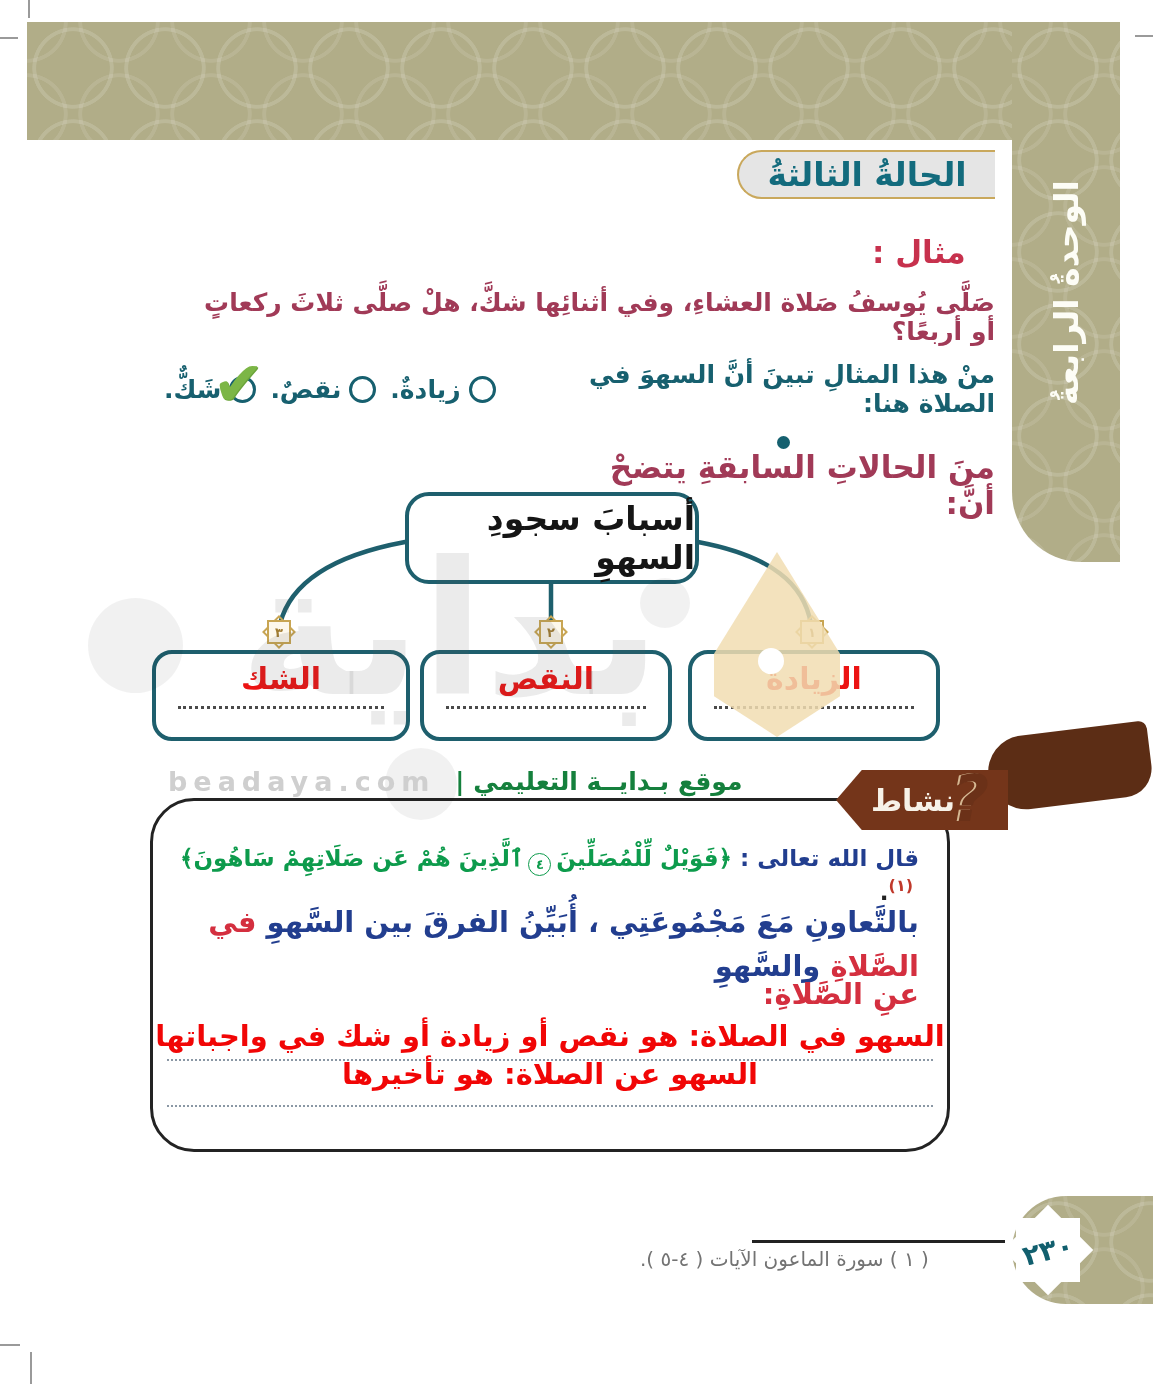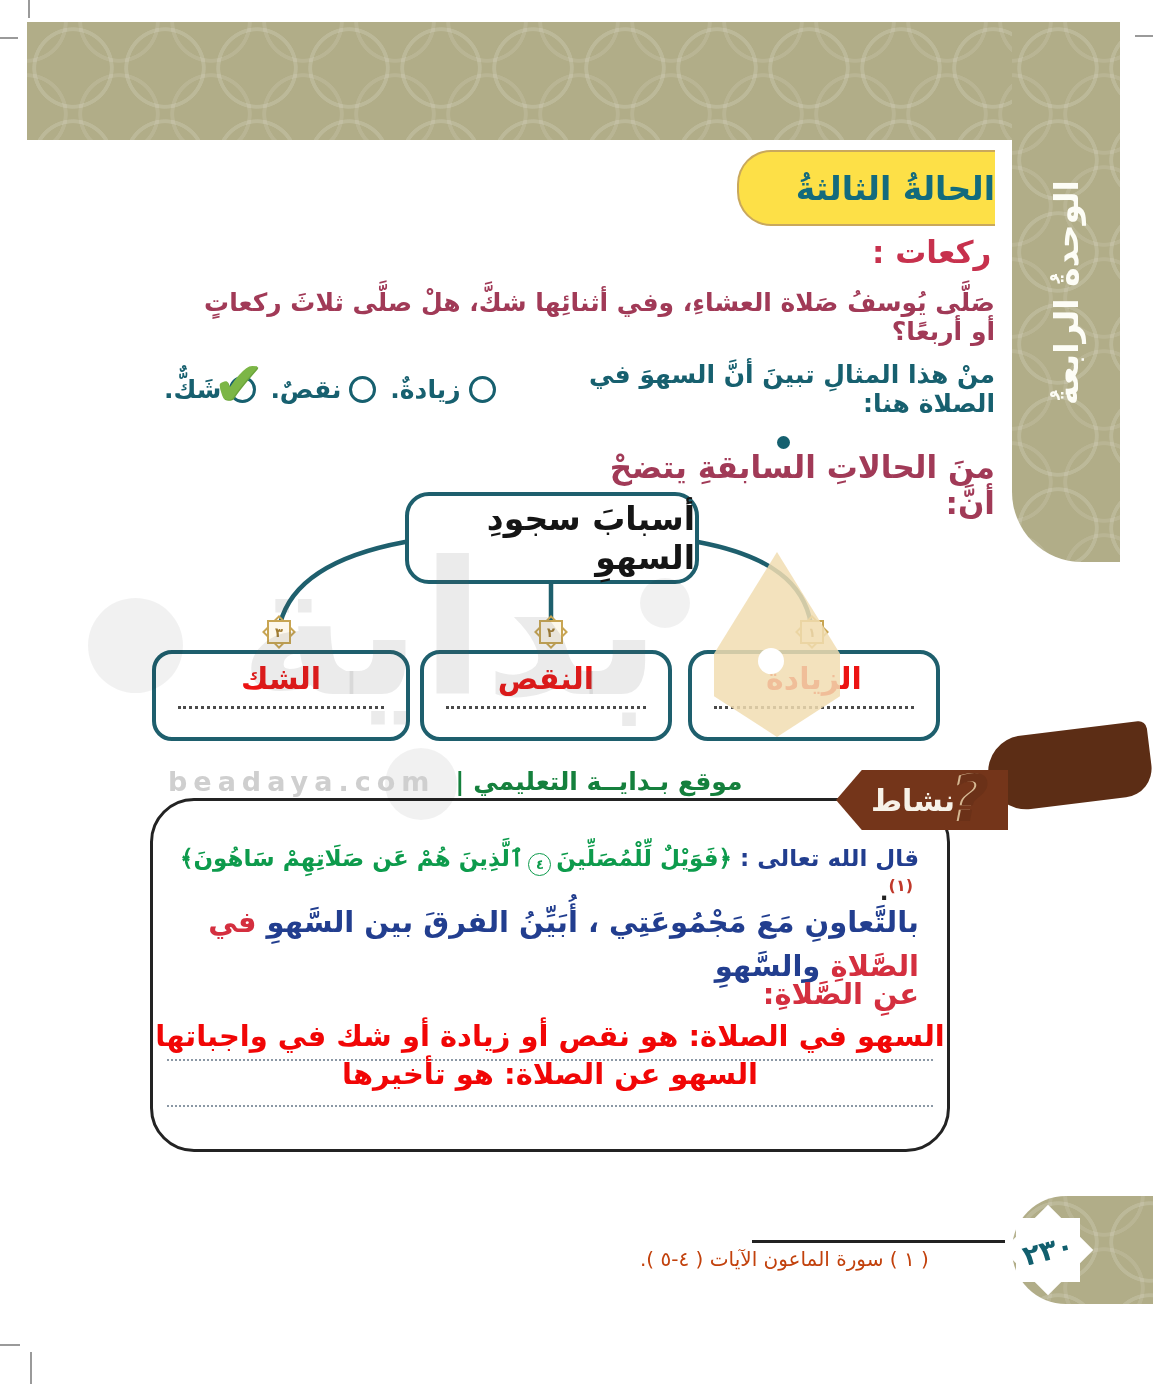--- a/index.html
+++ b/index.html
@@ -17,23 +17,23 @@
       radial-gradient(circle, rgba(255,255,255,0) 56%, rgba(255,255,255,.14) 57%, rgba(255,255,255,.14) 62%, rgba(255,255,255,0) 63%),
       radial-gradient(circle, rgba(255,255,255,0) 56%, rgba(255,255,255,.10) 57%, rgba(255,255,255,.10) 62%, rgba(255,255,255,0) 63%);
     background-size:92px 92px, 92px 92px;
     background-position:0 0, 46px 46px;
   }
   .banner { position:absolute; left:27px; top:22px; width:1093px; height:118px; }
   .unit-tab { position:absolute; left:1012px; top:22px; width:108px; height:540px; border-bottom-left-radius:70px; display:flex; align-items:center; justify-content:center; }
   .unit-tab span { transform:rotate(-90deg); white-space:nowrap; color:#fdfdf6; font-size:33px; font-weight:bold; letter-spacing:2px; }
 
   
-  .pill { position:absolute; left:737px; top:150px; width:258px; height:76px;
+  .pill { position:absolute; left:737px; top:150px; width:258px; height:49px;
     border:2.5px solid #c9a85c; border-right:none; border-radius:34px 0 0 34px;
-    display:flex; align-items:center; justify-content:flex-end; background:#fde047; }
+    display:flex; align-items:center; justify-content:center; background:#e5e5e5; }
   .pill .t { color:#136b7d; font-size:33px; font-weight:bold; }
 
   .example-label { position:absolute; left:872px; top:234px; width:122px; text-align:left; color:#c7314d; font-size:31px; font-weight:bold; direction:rtl; }
   .example-q { position:absolute; left:180px; top:288px; width:815px; direction:rtl; text-align:right; color:#a13a57; font-size:25px; font-weight:600; }
 
   
   .mcq { position:absolute; left:150px; top:360px; width:845px; direction:rtl; display:flex; align-items:center; justify-content:flex-start; color:#17606f; font-size:25px; font-weight:600; }
   .mcq .prompt { margin-left:10px; }
   .opt { display:flex; align-items:center; margin-left:14px; position:relative; }
   .circ { width:27px; height:27px; border:3px solid #17606f; border-radius:50%; margin-left:8px; background:#fff; display:inline-block; }
@@ -80,21 +80,21 @@
   .instr1 { position:absolute; left:25px; right:28px; top:100px; direction:rtl; text-align:right; font-size:29px; font-weight:bold; color:#223e8f; line-height:1.5; }
   .instr1 .red, .instr2 { color:#d42f3f; }
   .instr2 { position:absolute; right:28px; top:176px; direction:rtl; text-align:right; font-size:29px; font-weight:bold; }
   .ans { position:absolute; left:0; right:0; text-align:center; color:#f10606; font-size:29px; font-weight:bold; direction:rtl; z-index:2; }
   .ans1 { top:218px; } .ans2 { top:256px; }
   .ansdots { position:absolute; left:14px; right:14px; border-bottom:2.5px dotted #8b98a5; }
   .ad1 { top:258px; } .ad2 { top:304px; }
 
   
   .fn-line { position:absolute; left:752px; top:1240px; width:253px; height:2.5px; background:#222; }
-  .fn-text { position:absolute; left:640px; top:1247px; width:365px; direction:rtl; text-align:left; color:#c2410c; font-size:20px; }
+  .fn-text { position:absolute; left:640px; top:1247px; width:365px; direction:rtl; text-align:left; color:#737373; font-size:20px; }
   .pagenum-badge { position:absolute; left:1012px; top:1196px; width:141px; height:108px; border-radius:54px 0 0 54px; z-index:2; }
   .star8 { position:absolute; left:1006px; top:1208px; width:84px; height:84px; z-index:3; }
   .star8 i { position:absolute; inset:10px; background:#fff; display:block; }
   .star8 i.r { transform:rotate(45deg); }
   .star8 b { position:absolute; inset:0; display:flex; align-items:center; justify-content:center; color:#115f6e; font-size:28px; font-weight:bold; transform:rotate(-14deg); z-index:1; }
 </style>
 </head>
 <body>
 
 <div class="page">
@@ -107,21 +107,21 @@
 
   <div class="banner"></div>
   <div class="unit-tab">
     <span>الوحدةُ الرابعةُ</span>
   </div>
 
   <div class="pill">
     <span class="t">الحالةُ الثالثةُ</span>
   </div>
 
-  <div class="example-label">ركعات :</div>
+  <div class="example-label">مثال :</div>
   <div class="example-q">صَلَّى يُوسفُ صَلاة العشاءِ، وفي أثنائِها شكَّ، هلْ صلَّى ثلاثَ ركعاتٍ أو أربعًا؟</div>
 
   <div class="mcq">
     <span class="prompt">منْ هذا المثالِ تبينَ أنَّ السهوَ في الصلاة هنا:</span>
     <span class="opt">
       <span class="circ"></span>
       <span>زيادةٌ.</span>
     </span>
     <span class="opt">
       <span class="circ"></span>

